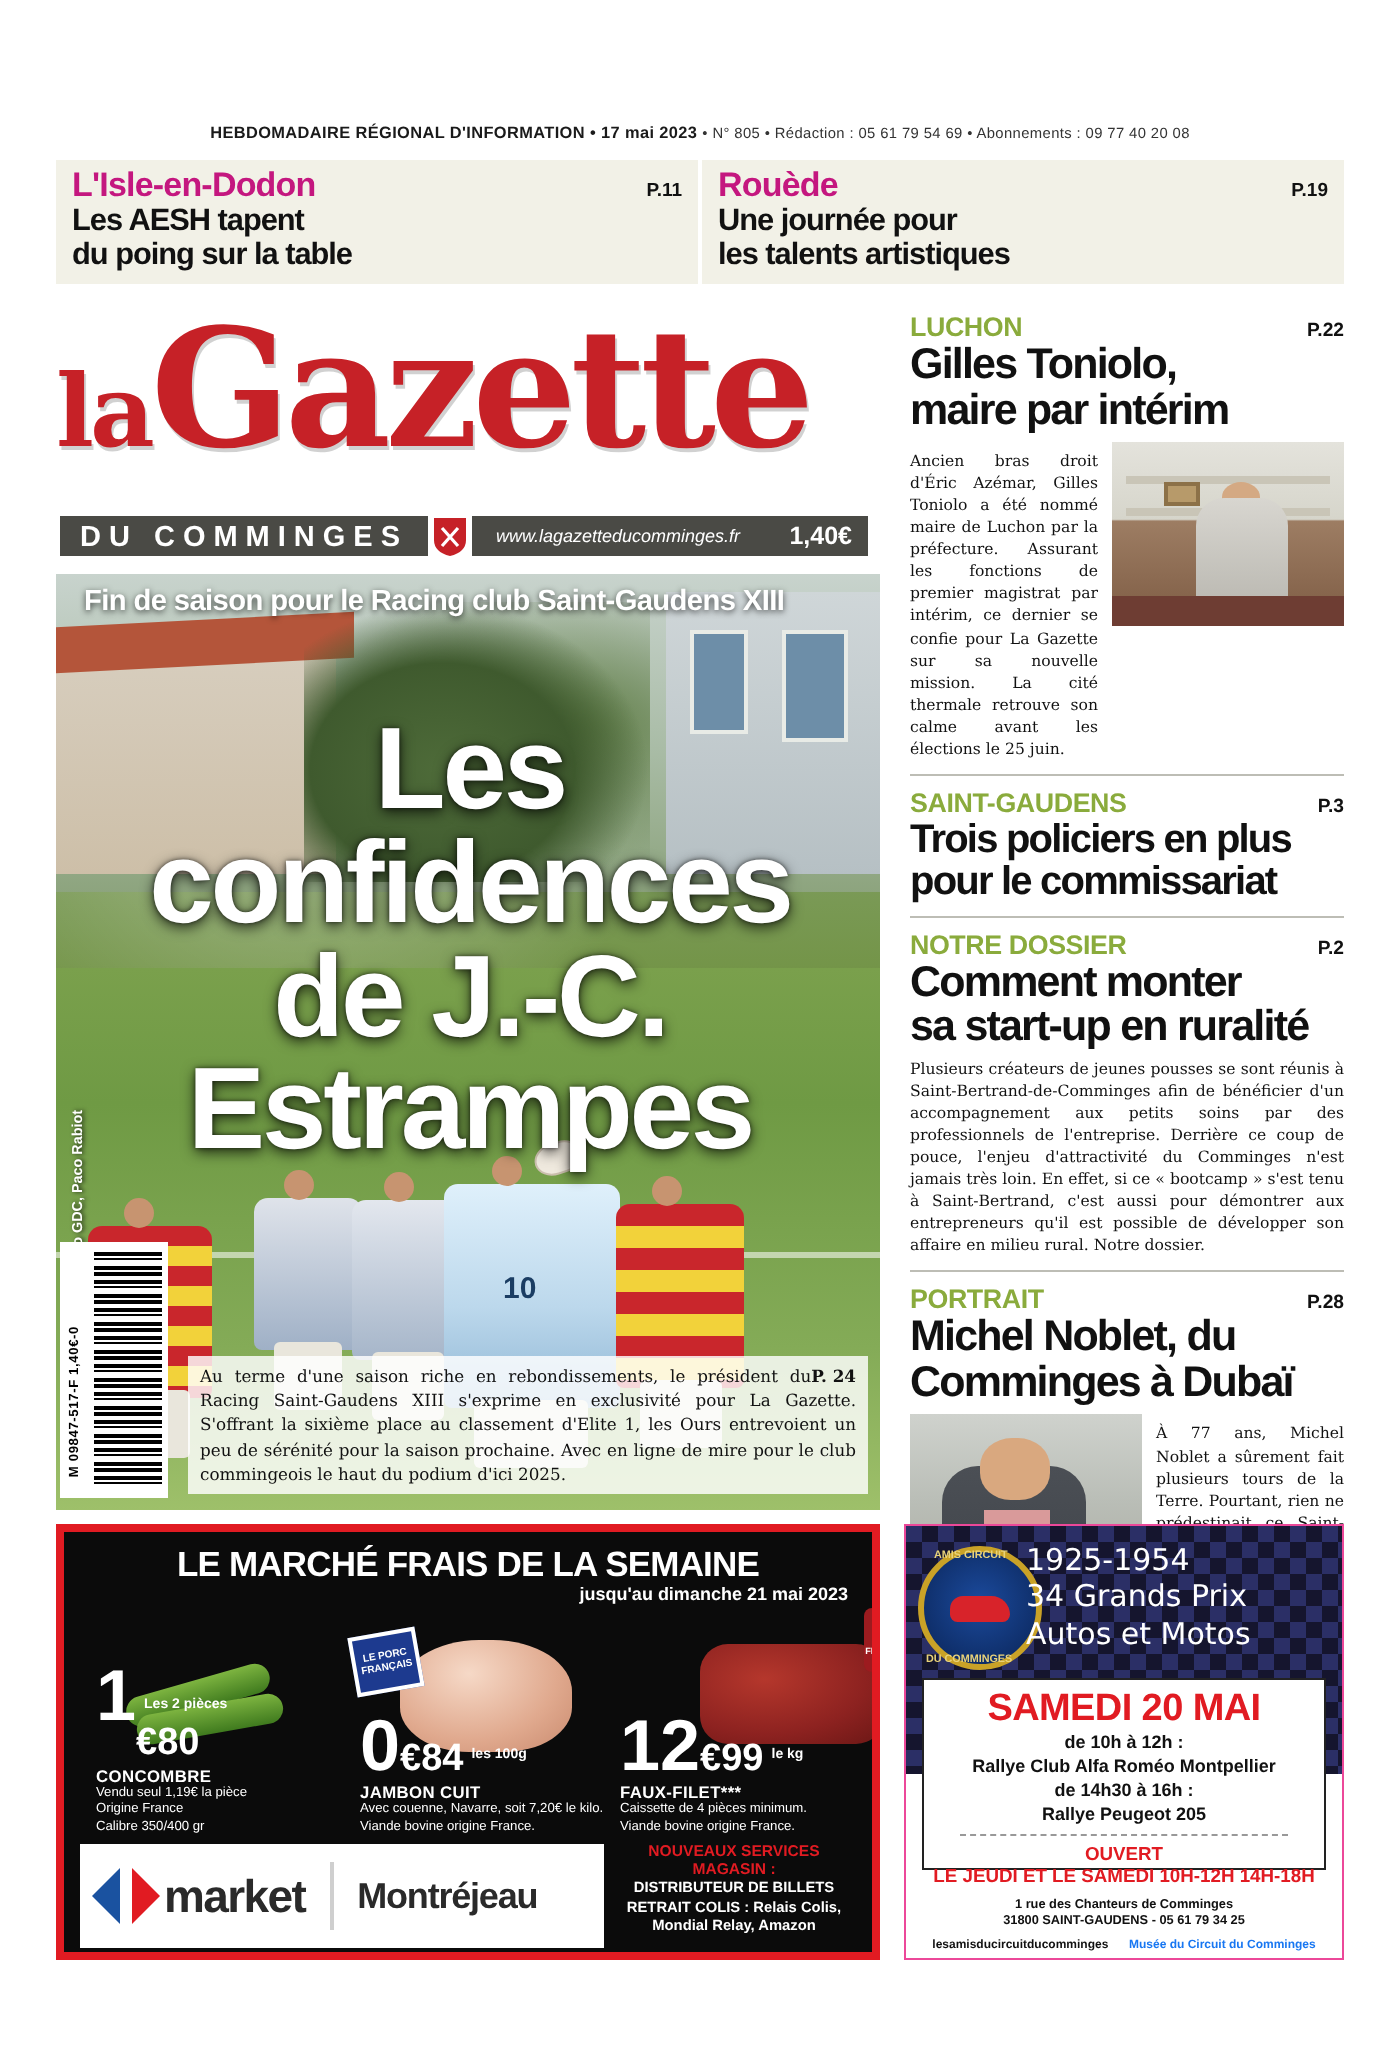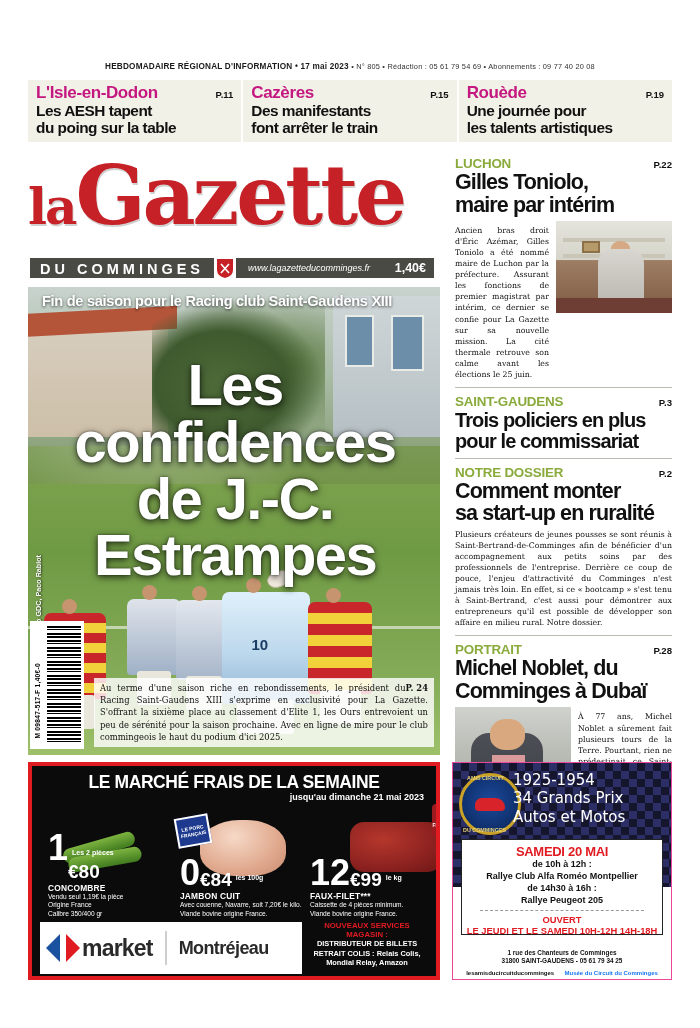--- a/index.html
+++ b/index.html
@@ -334,21 +334,21 @@
   .ad-right .logotext {
     position: absolute; left: 6px; top: 10px; width: 62px; height: 62px;
     color: #e8d27a; font-size: 5.4px; font-weight: bold;
   }
   .ad-right .logotext .t { position: absolute; top: 2px; left: 8px; }
   .ad-right .logotext .b { position: absolute; bottom: 2px; left: 4px; }
   .ad-right .whitebox {
     position: absolute; left: 8px; top: 76px; right: 8px; bottom: 44px;
     background: #fff; border: 1px solid #222; text-align: center; padding: 4px 4px 2px;
   }
-  .ad-right .bigdate { color: #e11b22; font-size: 13px; font-weight: bold; letter-spacing: -.3px; }
+  .ad-right .bigdate { color: #e11b22; font-size: 19px; font-weight: bold; letter-spacing: -.3px; }
   .ad-right .sesh { color: #111; font-size: 9px; font-weight: bold; line-height: 1.32; }
   .ad-right .dash { border-top: 1px dashed #999; margin: 3px 14px; }
   .ad-right .open { color: #e11b22; font-size: 9.4px; font-weight: bold; }
   .ad-right .openh { color: #e11b22; font-size: 9.4px; font-weight: bold; }
   .ad-right .foot {
     position: absolute; left: 0; right: 0; bottom: 2px; text-align: center;
     font-size: 6.4px; font-weight: bold; color: #111; line-height: 1.35;
   }
   .ad-right .socials {
     display: flex; justify-content: space-around; align-items: center;
@@ -368,28 +368,20 @@
   </div>
 
   <div class="teasers">
     <div class="teaser">
       <div class="tz-top">
         <span class="tz-place">L'Isle-en-Dodon</span>
         <span class="tz-page">P.11</span>
       </div>
       <div class="tz-head">Les AESH tapent</div>
       <div class="tz-head">du poing sur la table</div>
-    </div>
-    <div class="teaser">
-      <div class="tz-top">
-        <span class="tz-place">Cazères</span>
-        <span class="tz-page">P.15</span>
-      </div>
-      <div class="tz-head">Des manifestants</div>
-      <div class="tz-head">font arrêter le train</div>
     </div>
     <div class="teaser">
       <div class="tz-top">
         <span class="tz-place">Rouède</span>
         <span class="tz-page">P.19</span>
       </div>
       <div class="tz-head">Une journée pour</div>
       <div class="tz-head">les talents artistiques</div>
     </div>
   </div>

